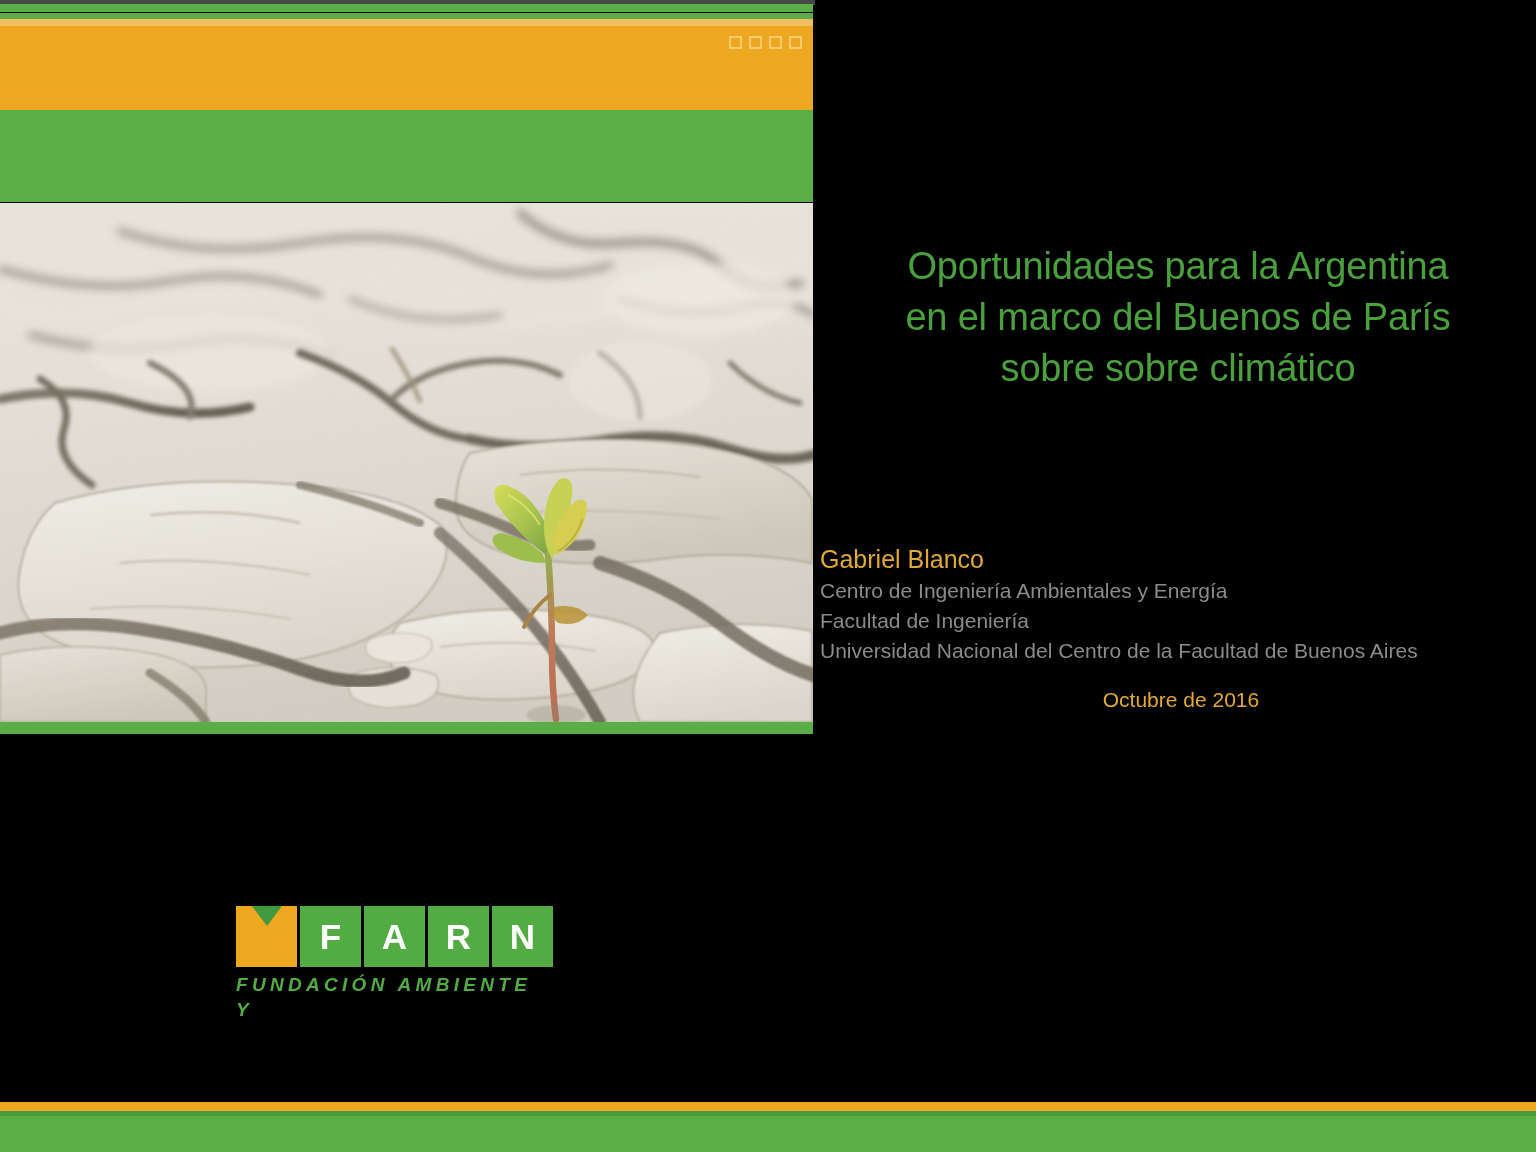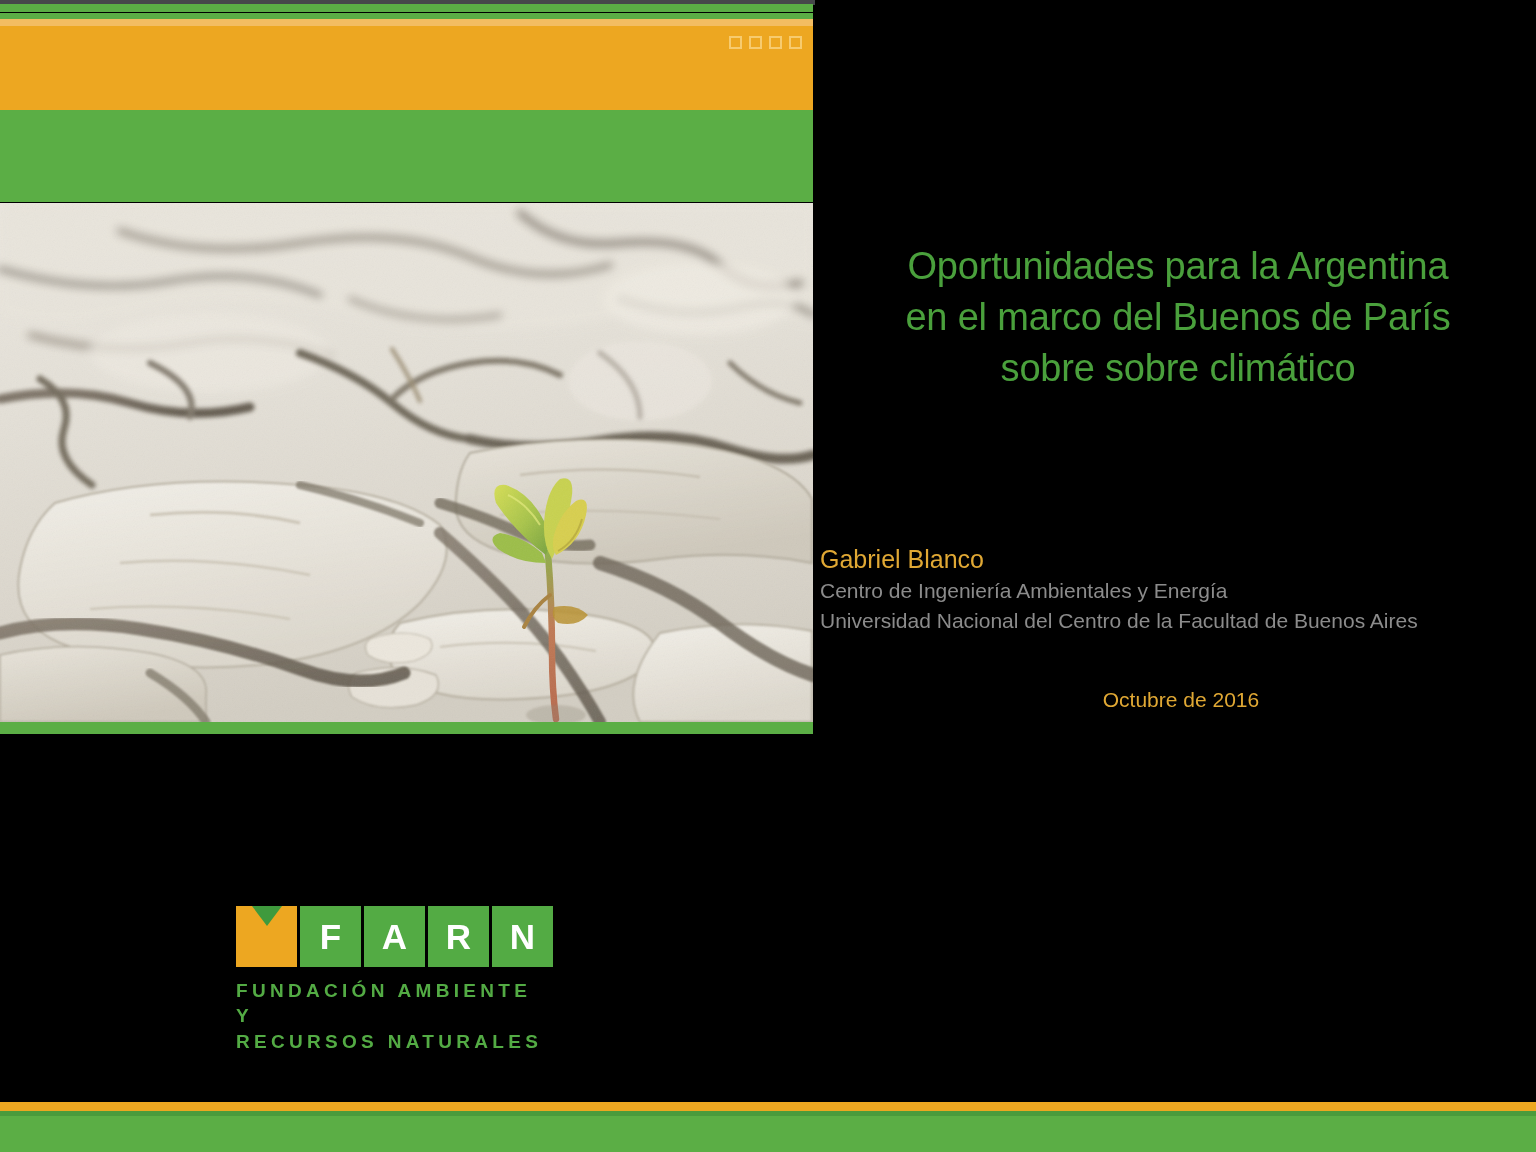--- a/index.html
+++ b/index.html
@@ -188,27 +188,28 @@
     top: 0;
     left: 50%;
     transform: translateX(-50%);
     width: 0;
     height: 0;
     border-left: 15px solid transparent;
     border-right: 15px solid transparent;
     border-top: 20px solid #3f9a3d;
   }
   .logo-sub {
-    margin-top: 11px;
+    margin-top: 5px;
     color: #53ab44;
     font-size: 19px;
     font-weight: 700;
     letter-spacing: 4.3px;
     line-height: 1.33;
     font-family: "Liberation Sans", sans-serif;
+    font-style: italic;
   }
   .logo-sub span { display: block; }
 
   
   .bottom-orange {
     position: absolute;
     left: 0;
     top: 1102px;
     width: 1536px;
     height: 9px;
@@ -392,40 +393,40 @@
     <h1 class="deck-title">
       <span class="tline">Oportunidades para la Argentina</span>
       <span class="tline">en el marco del Buenos de París</span>
       <span class="tline">sobre sobre climático</span>
     </h1>
 
     <div class="author-block">
       <div class="author-name">Gabriel Blanco</div>
       <div class="affiliation">
         <span>Centro de Ingeniería Ambientales y Energía</span>
+        <span>Facultad de Ingeniería</span>
         <span>Universidad Nacional del Centro de la Facultad de Buenos Aires</span>
       </div>
     </div>
 
     <div class="date-line">Octubre de 2016</div>
   </div>
 
   <div class="logo">
     <div class="logo-tiles">
       <div class="logo-tile orange">
         <span class="logo-notch"></span>
       </div>
       <div class="logo-tile green">F</div>
       <div class="logo-tile green">A</div>
       <div class="logo-tile green">R</div>
       <div class="logo-tile green">N</div>
     </div>
     <div class="logo-sub">
       <span>FUNDACIÓN AMBIENTE Y</span>
-      <span>RECURSOS NATURALES</span>
     </div>
   </div>
 
   <div class="bottom-orange"></div>
   <div class="bottom-green-thin"></div>
   <div class="bottom-green"></div>
 
 </div>
 
 </body></html>

